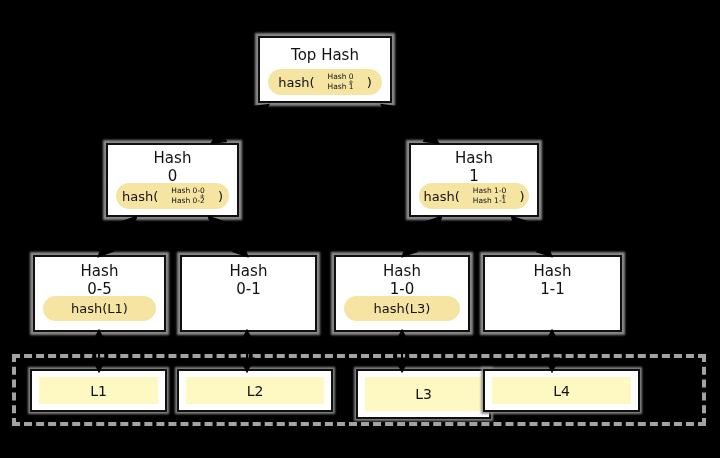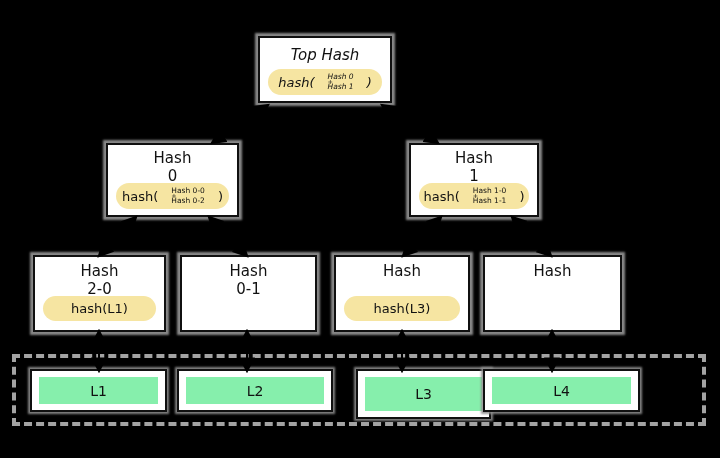--- a/index.html
+++ b/index.html
@@ -12,43 +12,43 @@
     box-shadow:0 0 2px 3px rgba(142,142,142,0.95);text-align:center;z-index:2;
   }
   .node-title{font-size:15px;line-height:18px;padding-top:6px;color:#111;}
   .node-title .t2{font-size:15px;line-height:18px;}
   .formula{
     position:absolute;left:8px;right:8px;height:26px;bottom:6px;background:#f6e5a2;
     display:flex;align-items:center;justify-content:center;gap:13px;border-radius:13px;
   }
   .leaf .formula{bottom:9px;height:25px;font-size:13px;margin-top:16px;}
   .fn{font-size:13px;white-space:nowrap;}
-  .ops{display:flex;flex-direction:column;align-items:flex-start;font-size:7.5px;line-height:6.5px;white-space:nowrap;}
+  .ops{display:flex;flex-direction:column;align-items:flex-end;font-size:7.5px;line-height:6.5px;white-space:nowrap;}
   .ops .plus{font-size:6.5px;line-height:4px;}
   .formula-single{font-size:13px;}
   .blocks-container{
     position:absolute;left:12px;top:354px;width:694px;height:72px;box-sizing:border-box;
     border:4px dashed #a3a3a3;z-index:1;background:transparent;
   }
   .block{
     position:absolute;background:#fff;border:2px solid #101010;box-sizing:border-box;
     box-shadow:0 0 2px 2px rgba(142,142,142,0.9);z-index:2;
   }
   .block-fill{
-    position:absolute;left:7px;right:7px;top:6px;bottom:6px;background:#86efac;
+    position:absolute;left:7px;right:7px;top:6px;bottom:6px;background:#fef9c3;
     display:flex;align-items:center;justify-content:center;font-size:14px;color:#111;
   }
   .arrows{position:absolute;left:0;top:0;z-index:10;pointer-events:none;}
 </style>
 </head>
 <body>
 
 <div class="stage">
 
-  <div class="node" style="left:258px;top:36px;width:134px;height:67px;font-style:italic;">
+  <div class="node" style="left:258px;top:36px;width:134px;height:67px;">
     <div class="node-title" style="padding-top:8px;">Top Hash</div>
     <div class="formula">
       <span class="fn">hash(</span>
       <span class="ops">
         <span>Hash 0</span>
         <span class="plus">+</span>
         <span>Hash 1</span>
       </span>
       <span class="fn">)</span>
     </div>
@@ -82,42 +82,44 @@
         <span class="plus">+</span>
         <span>Hash 1-1</span>
       </span>
       <span class="fn">)</span>
     </div>
   </div>
 
   <div class="node leaf" style="left:33px;top:255px;width:133px;height:77px;">
     <div class="node-title" style="padding-top:5px;">
       <div>Hash</div>
-      <div class="t2">2-0</div>
+      <div class="t2">0-5</div>
     </div>
     <div class="formula formula-single">hash(L1)</div>
   </div>
 
   <div class="node leaf" style="left:180px;top:255px;width:137px;height:77px;">
     <div class="node-title" style="padding-top:5px;">
       <div>Hash</div>
       <div class="t2">0-1</div>
     </div>
   </div>
 
   <div class="node leaf" style="left:334px;top:255px;width:136px;height:77px;">
     <div class="node-title" style="padding-top:5px;">
       <div>Hash</div>
+      <div class="t2">1-0</div>
     </div>
     <div class="formula formula-single">hash(L3)</div>
   </div>
 
   <div class="node leaf" style="left:483px;top:255px;width:139px;height:77px;">
     <div class="node-title" style="padding-top:5px;">
       <div>Hash</div>
+      <div class="t2">1-1</div>
     </div>
   </div>
 
   <div class="blocks-container"></div>
 
   <div class="block" style="left:30px;top:369px;width:137px;height:43px;">
     <div class="block-fill">L1</div>
   </div>
   <div class="block" style="left:177px;top:369px;width:156px;height:43px;">
     <div class="block-fill">L2</div>

